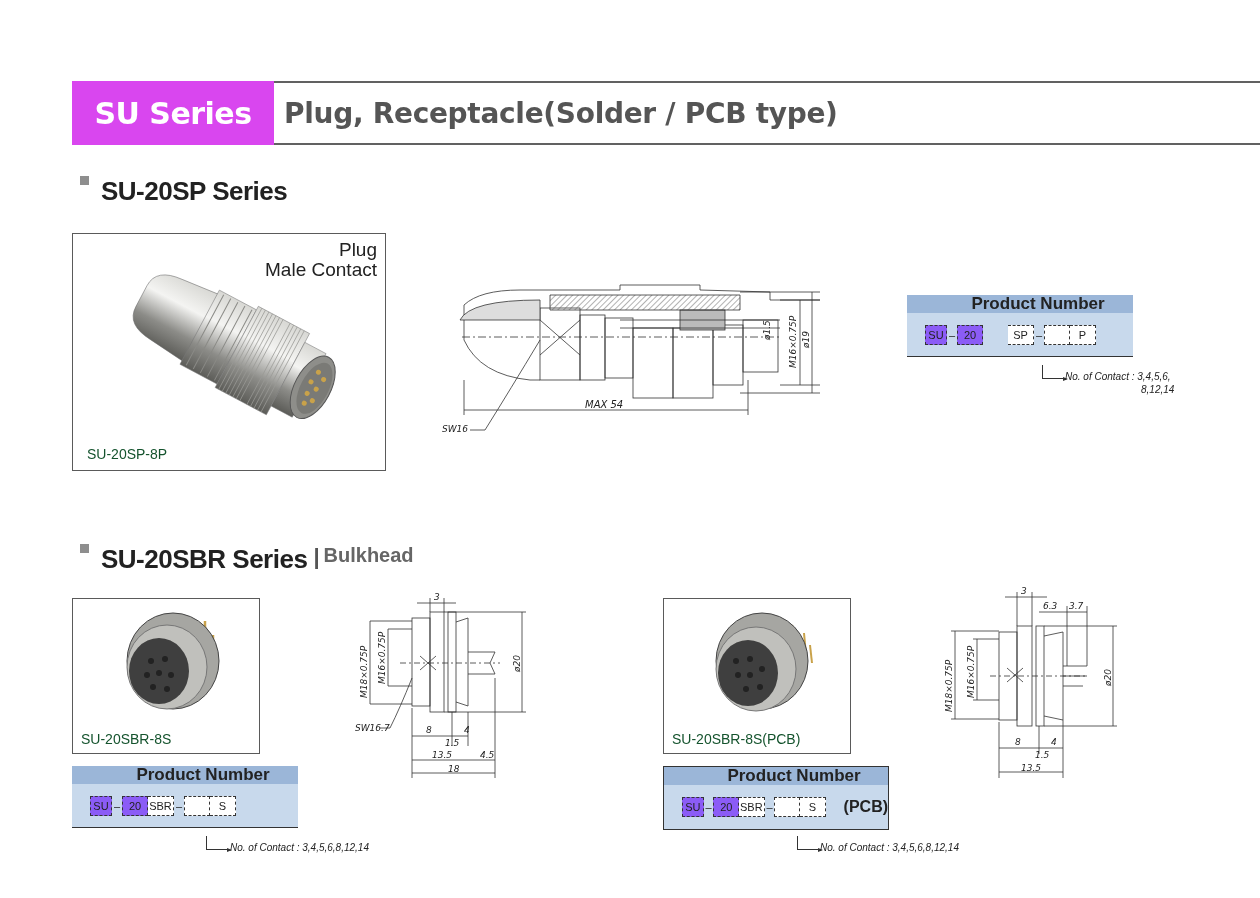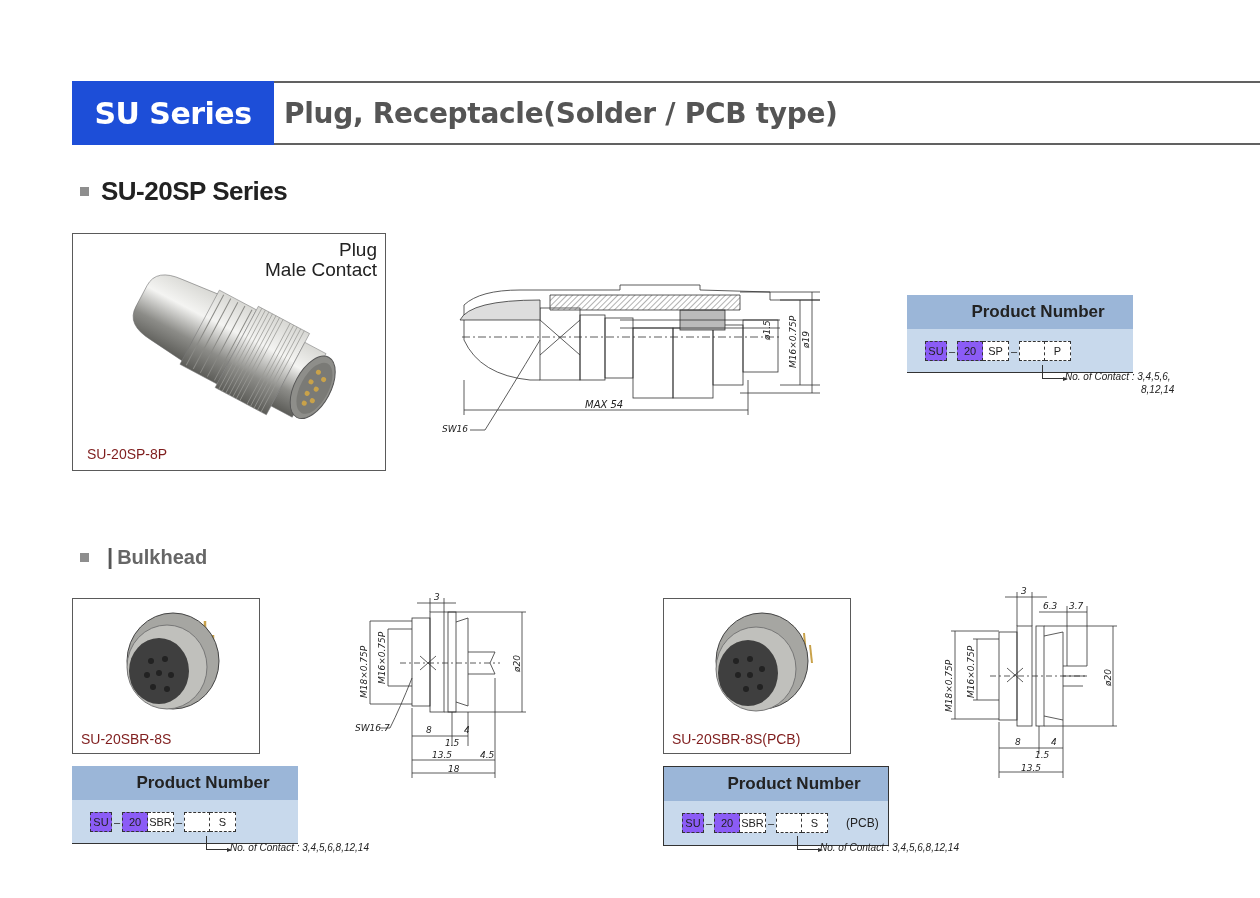--- a/index.html
+++ b/index.html
@@ -3,49 +3,49 @@
 <meta charset="utf-8">
 <style>
   html, body { margin: 0; padding: 0; background: #ffffff; }
   body { width: 1260px; height: 898px; position: relative; overflow: hidden;
          font-family: "Liberation Sans", "DejaVu Sans", sans-serif; color: #222; }
 
   
   .hdr { position: absolute; left: 72px; top: 81px; width: 1188px; height: 64px;
          border-top: 2px solid #616161; border-bottom: 2px solid #616161; box-sizing: border-box; }
   .hdr-series { position: absolute; left: 0; top: -2px; width: 202px; height: 64px;
-         background: #1d4ed8; color: #fff; font-family: "DejaVu Sans", sans-serif; font-weight: bold;
+         background: #d946ef; color: #fff; font-family: "DejaVu Sans", sans-serif; font-weight: bold;
          font-size: 30px; display: flex; align-items: center; justify-content: center; letter-spacing: -0.5px; }
   .hdr-sub { position: absolute; left: 212px; top: 0; height: 60px; display: flex; align-items: center;
          font-family: "DejaVu Sans", sans-serif; font-weight: bold; font-size: 28px; color: #555; letter-spacing: -0.3px; }
 
   
-  .sec-h { position: absolute; display: flex; align-items: center; }
+  .sec-h { position: absolute; display: flex; align-items: flex-start; }
   .sec-h .sq { width: 9px; height: 9px; background: #8e8e8e; margin-right: 12px; }
   .sec-h .t { font-family: "Liberation Sans", sans-serif; font-weight: bold; font-size: 26px; color: #222; letter-spacing: -0.5px; }
   .sec-h .sep { font-size: 22px; color: #555; font-weight: bold; margin: 0 4px 0 6px; }
   .sec-h .sub { font-family: "Liberation Sans", sans-serif; font-weight: bold; font-size: 20px; color: #666; }
 
   
   .photo { position: absolute; border: 1px solid #5a5a5a; background: #fff; box-sizing: border-box; }
-  .photo .cap { position: absolute; font-size: 14px; color: #7f1d1d; }
+  .photo .cap { position: absolute; font-size: 14px; color: #14532d; }
   .photo .tr { position: absolute; right: 8px; top: 6px; text-align: right; font-size: 19px; line-height: 20px; color: #222; }
 
   
   .pn { position: absolute; width: 226px; box-sizing: border-box; }
-  .pn .pn-h { height: 34px; background: #9bb6d8; color: #222; font-weight: bold; font-size: 17px;
+  .pn .pn-h { height: 18px; background: #9bb6d8; color: #222; font-weight: bold; font-size: 17px;
               display: flex; align-items: center; justify-content: center; padding-left: 36px; }
   .pn .pn-b { height: 44px; background: #c8d9ec; border-bottom: 1px solid #333; position: relative; display: flex; align-items: center; padding-left: 18px; box-sizing: border-box; }
   .pn.bordered { border: 1px solid #333; }
   .pn.bordered .pn-b { border-bottom: none; }
   .cell { height: 20px; border: 1px dashed #333; box-sizing: border-box; font-size: 11px; display: flex; align-items: center; justify-content: center; }
   .cell.g { background: #8b5cf6; }
   .cell.w { background: #ffffff; }
   .dash { width: 10px; text-align: center; font-size: 11px; }
-  .pcb { font-size: 12px; margin-left: 18px; }
+  .pcb { font-size: 16px; margin-left: 18px; font-weight: bold; }
   .note { position: absolute; font-size: 10px; color: #222; font-style: italic; }
   .arrow { position: absolute; border-left: 1px solid #333; border-bottom: 1px solid #333; }
   .arrow::after { content: ""; position: absolute; right: -5px; bottom: -3px; border-left: 5px solid #333; border-top: 2.5px solid transparent; border-bottom: 2.5px solid transparent; }
 
   svg text { font-family: "DejaVu Sans", sans-serif; font-style: italic; }
 </style>
 </head>
 <body>
 
 <div class="hdr">
@@ -155,32 +155,33 @@
   <text x="0" y="0" font-size="9" fill="#222" transform="translate(356 88) rotate(-90)">M16×0.75P</text>
   <text x="0" y="0" font-size="9" fill="#222" transform="translate(369 68) rotate(-90)">ø19</text>
 </svg>
 
 <div class="pn" style="left:907px; top:295px;">
   <div class="pn-h">Product Number</div>
   <div class="pn-b">
     <div class="cell g" style="width:22px;">SU</div>
     <div class="dash">–</div>
     <div class="cell g" style="width:26px;">20</div>
-    <div class="cell w" style="width:26px; border-left:none;">SP</div>
+    <div class="cell w" style="width:26px; border-left:none;margin-left:25px;">SP</div>
     <div class="dash">–</div>
     <div class="cell w" style="width:26px;"></div>
     <div class="cell w" style="width:26px; border-left:none;">P</div>
   </div>
 </div>
 <div class="arrow" style="left:1042px; top:365px; width:20px; height:13px;"></div>
 <div class="note" style="left:1065px; top:371px;">No. of Contact : 3,4,5,6,</div>
 <div class="note" style="left:1141px; top:384px;">8,12,14</div>
 
 <div class="sec-h" style="left:80px; top:544px;">
   <span class="sq"></span>
+  <span class="t">SU-20SBR Series</span>
   <span class="sep">|</span>
   <span class="sub">Bulkhead</span>
 </div>
 
 <div class="photo" style="left:72px; top:598px; width:188px; height:156px;">
   <svg width="186" height="130" style="position:absolute;left:0;top:0;">
     <g stroke="#c9a24a" stroke-width="2.5">
         <line x1="122" y1="28" x2="122" y2="48"></line>
         <line x1="132" y1="22" x2="132" y2="44"></line>
         <line x1="140" y1="36" x2="140" y2="62"></line>

